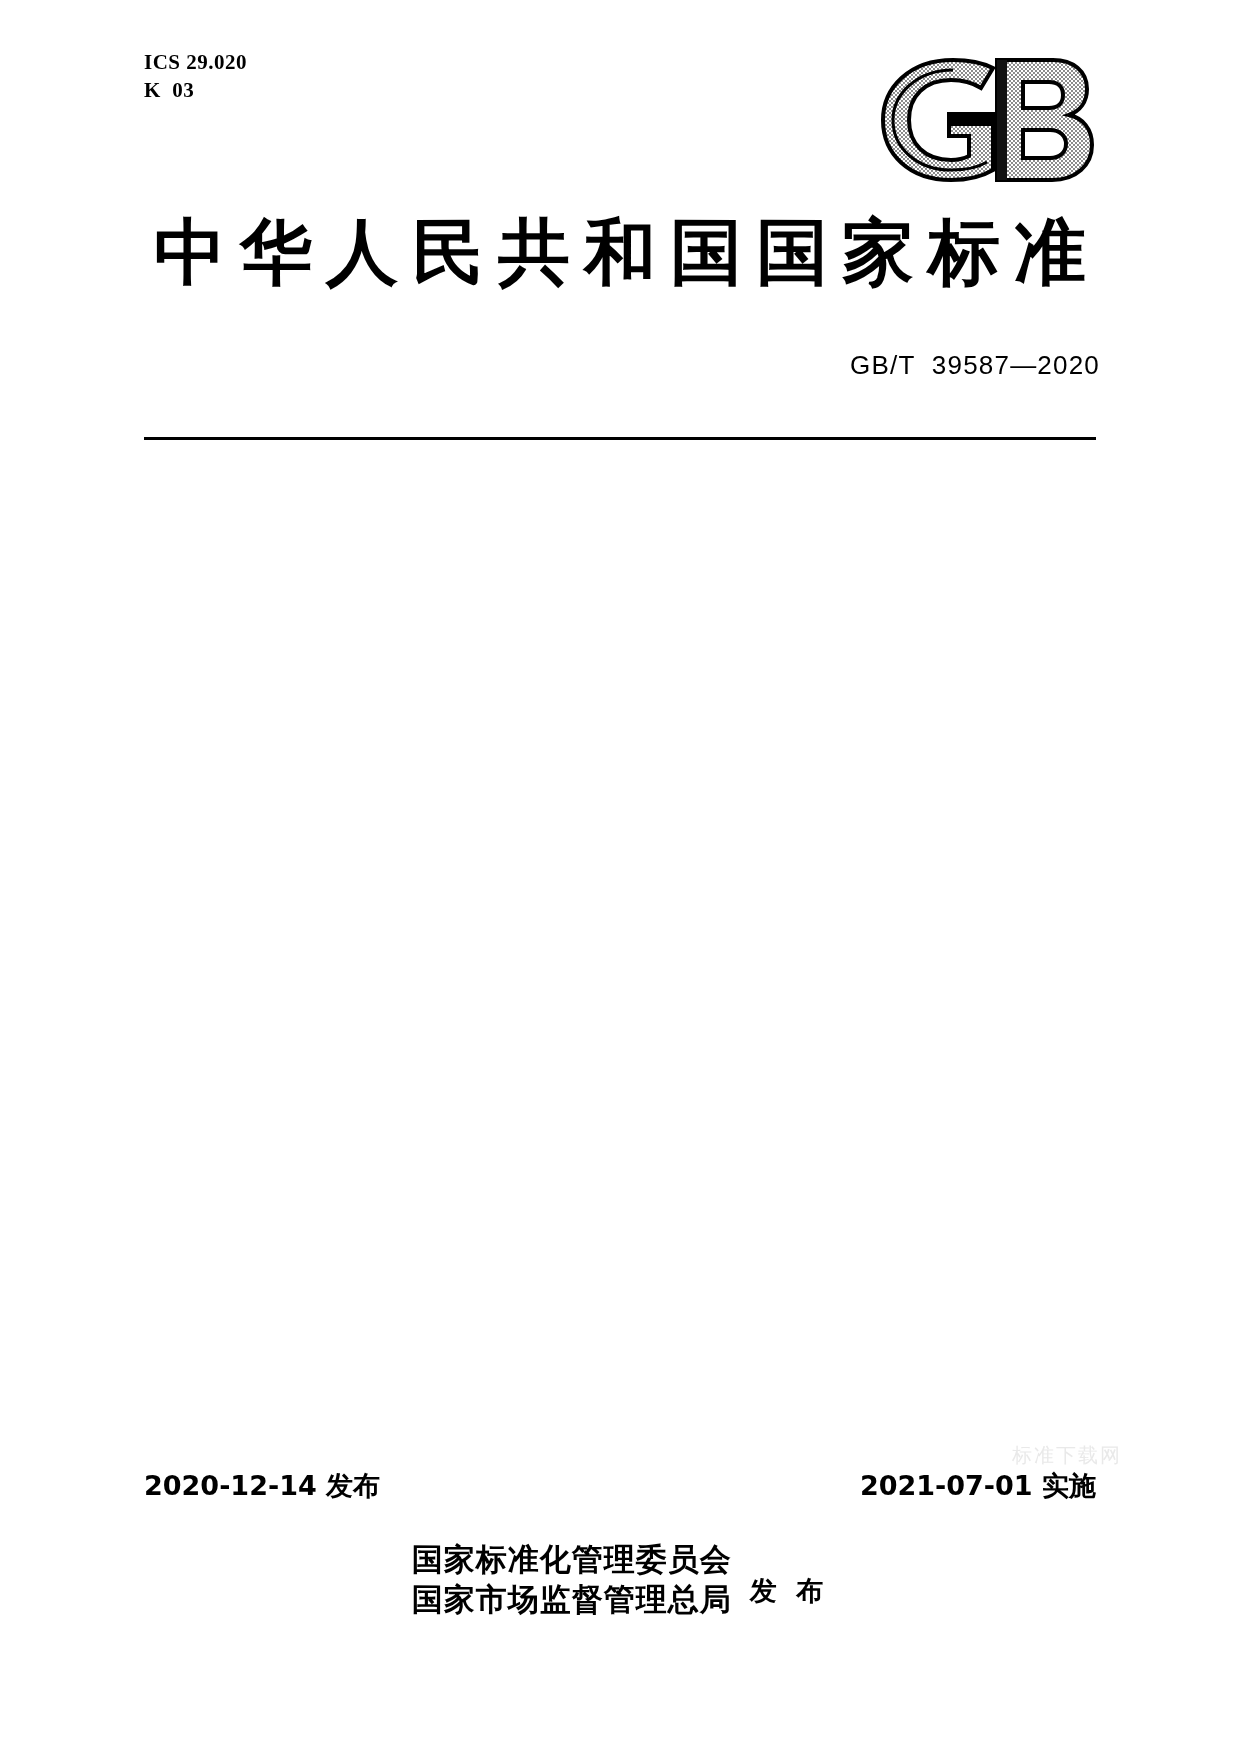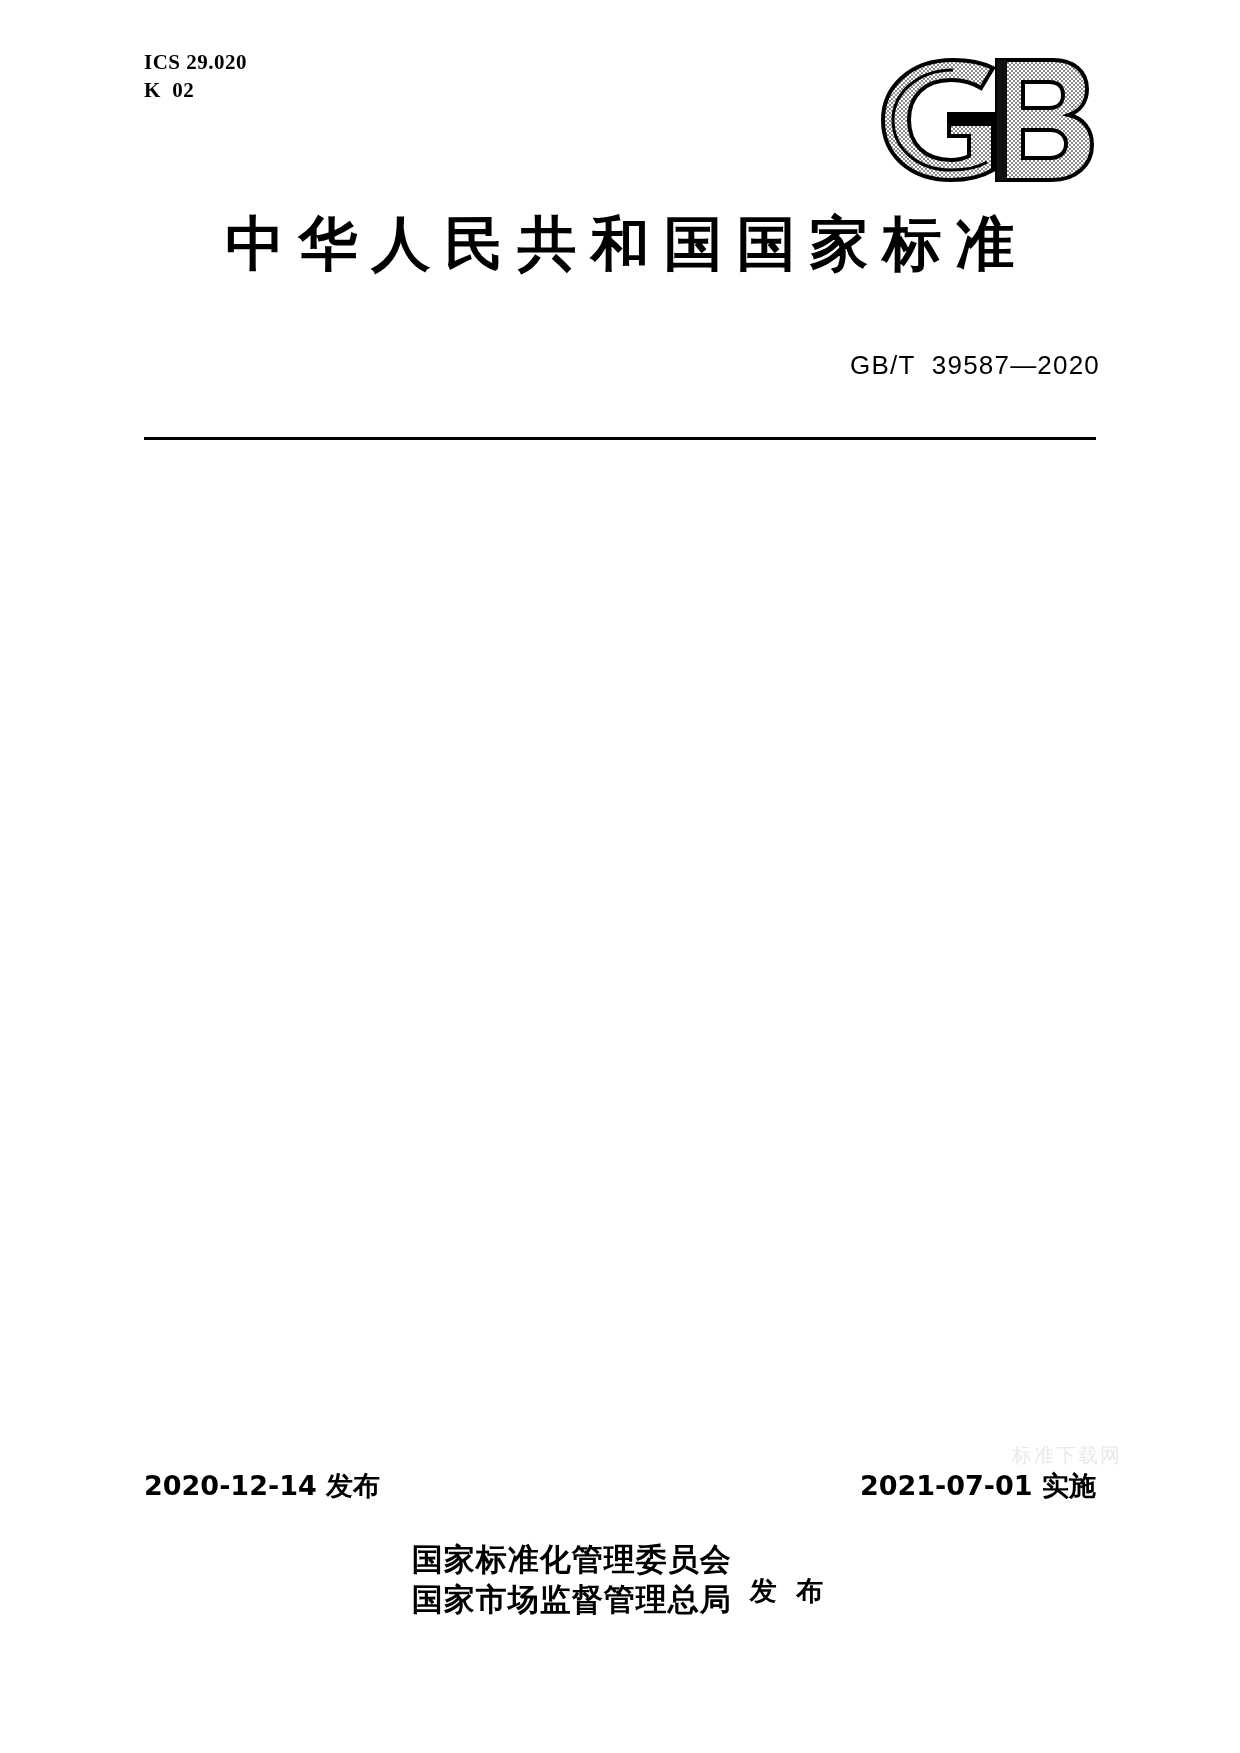--- a/index.html
+++ b/index.html
@@ -52,21 +52,21 @@
 
   
   .cn-standard-title {
     position: absolute;
     left: 0;
     right: 0;
     top: 205px;
     text-align: center;
     font-family: "DejaVu Serif", "Liberation Serif", serif;
     font-weight: bold;
-    font-size: 59px;
+    font-size: 72px;
     letter-spacing: 14px;
     text-indent: 14px;
     color: #000;
   }
 
   
   .std-number {
     position: absolute;
     right: 140px;
     top: 350px;
@@ -168,21 +168,21 @@
     user-select: none;
   }
 </style>
 </head>
 <body>
 
 <div class="page">
 
   <div class="ics-block">
     <div class="ics-line">ICS 29.020</div>
-    <div class="ics-line">K  02</div>
+    <div class="ics-line">K  03</div>
   </div>
 
   <div class="gb-logo">
     <svg viewBox="0 0 245 135" width="245" height="135" aria-hidden="true">
       <defs>
         <pattern id="hatch" width="4" height="4" patternUnits="userSpaceOnUse">
           <rect width="4" height="4" fill="#ffffff"></rect>
           <circle cx="1" cy="1" r="0.9" fill="#555"></circle>
           <circle cx="3" cy="3" r="0.9" fill="#555"></circle>
         </pattern>

